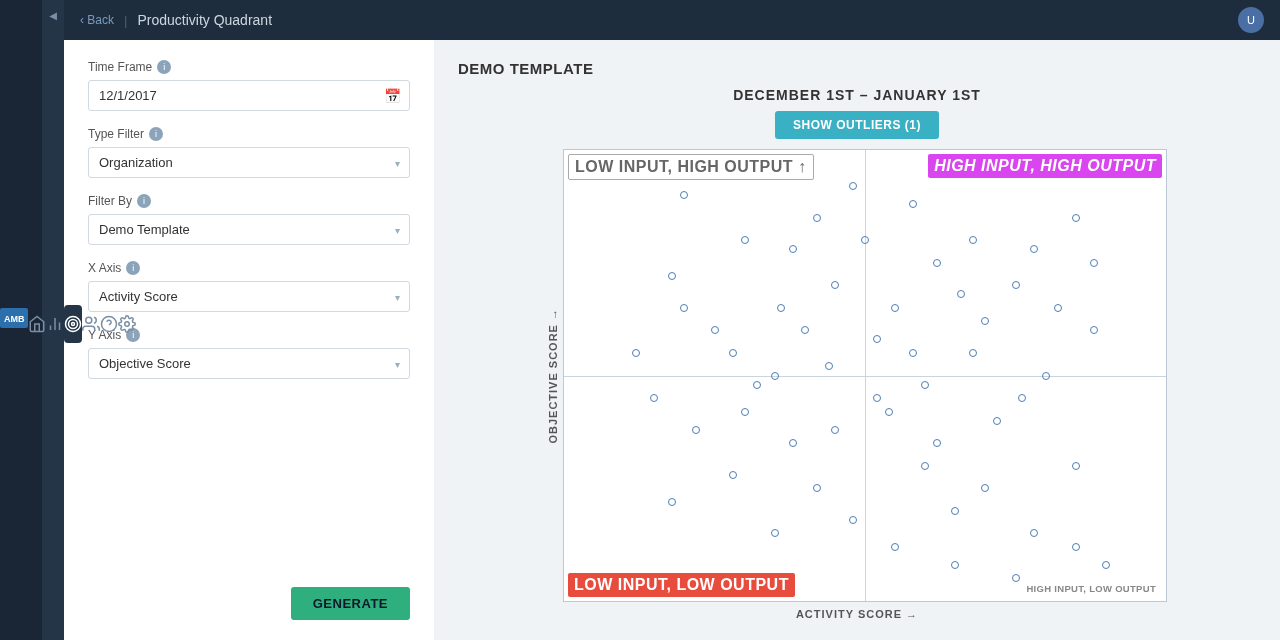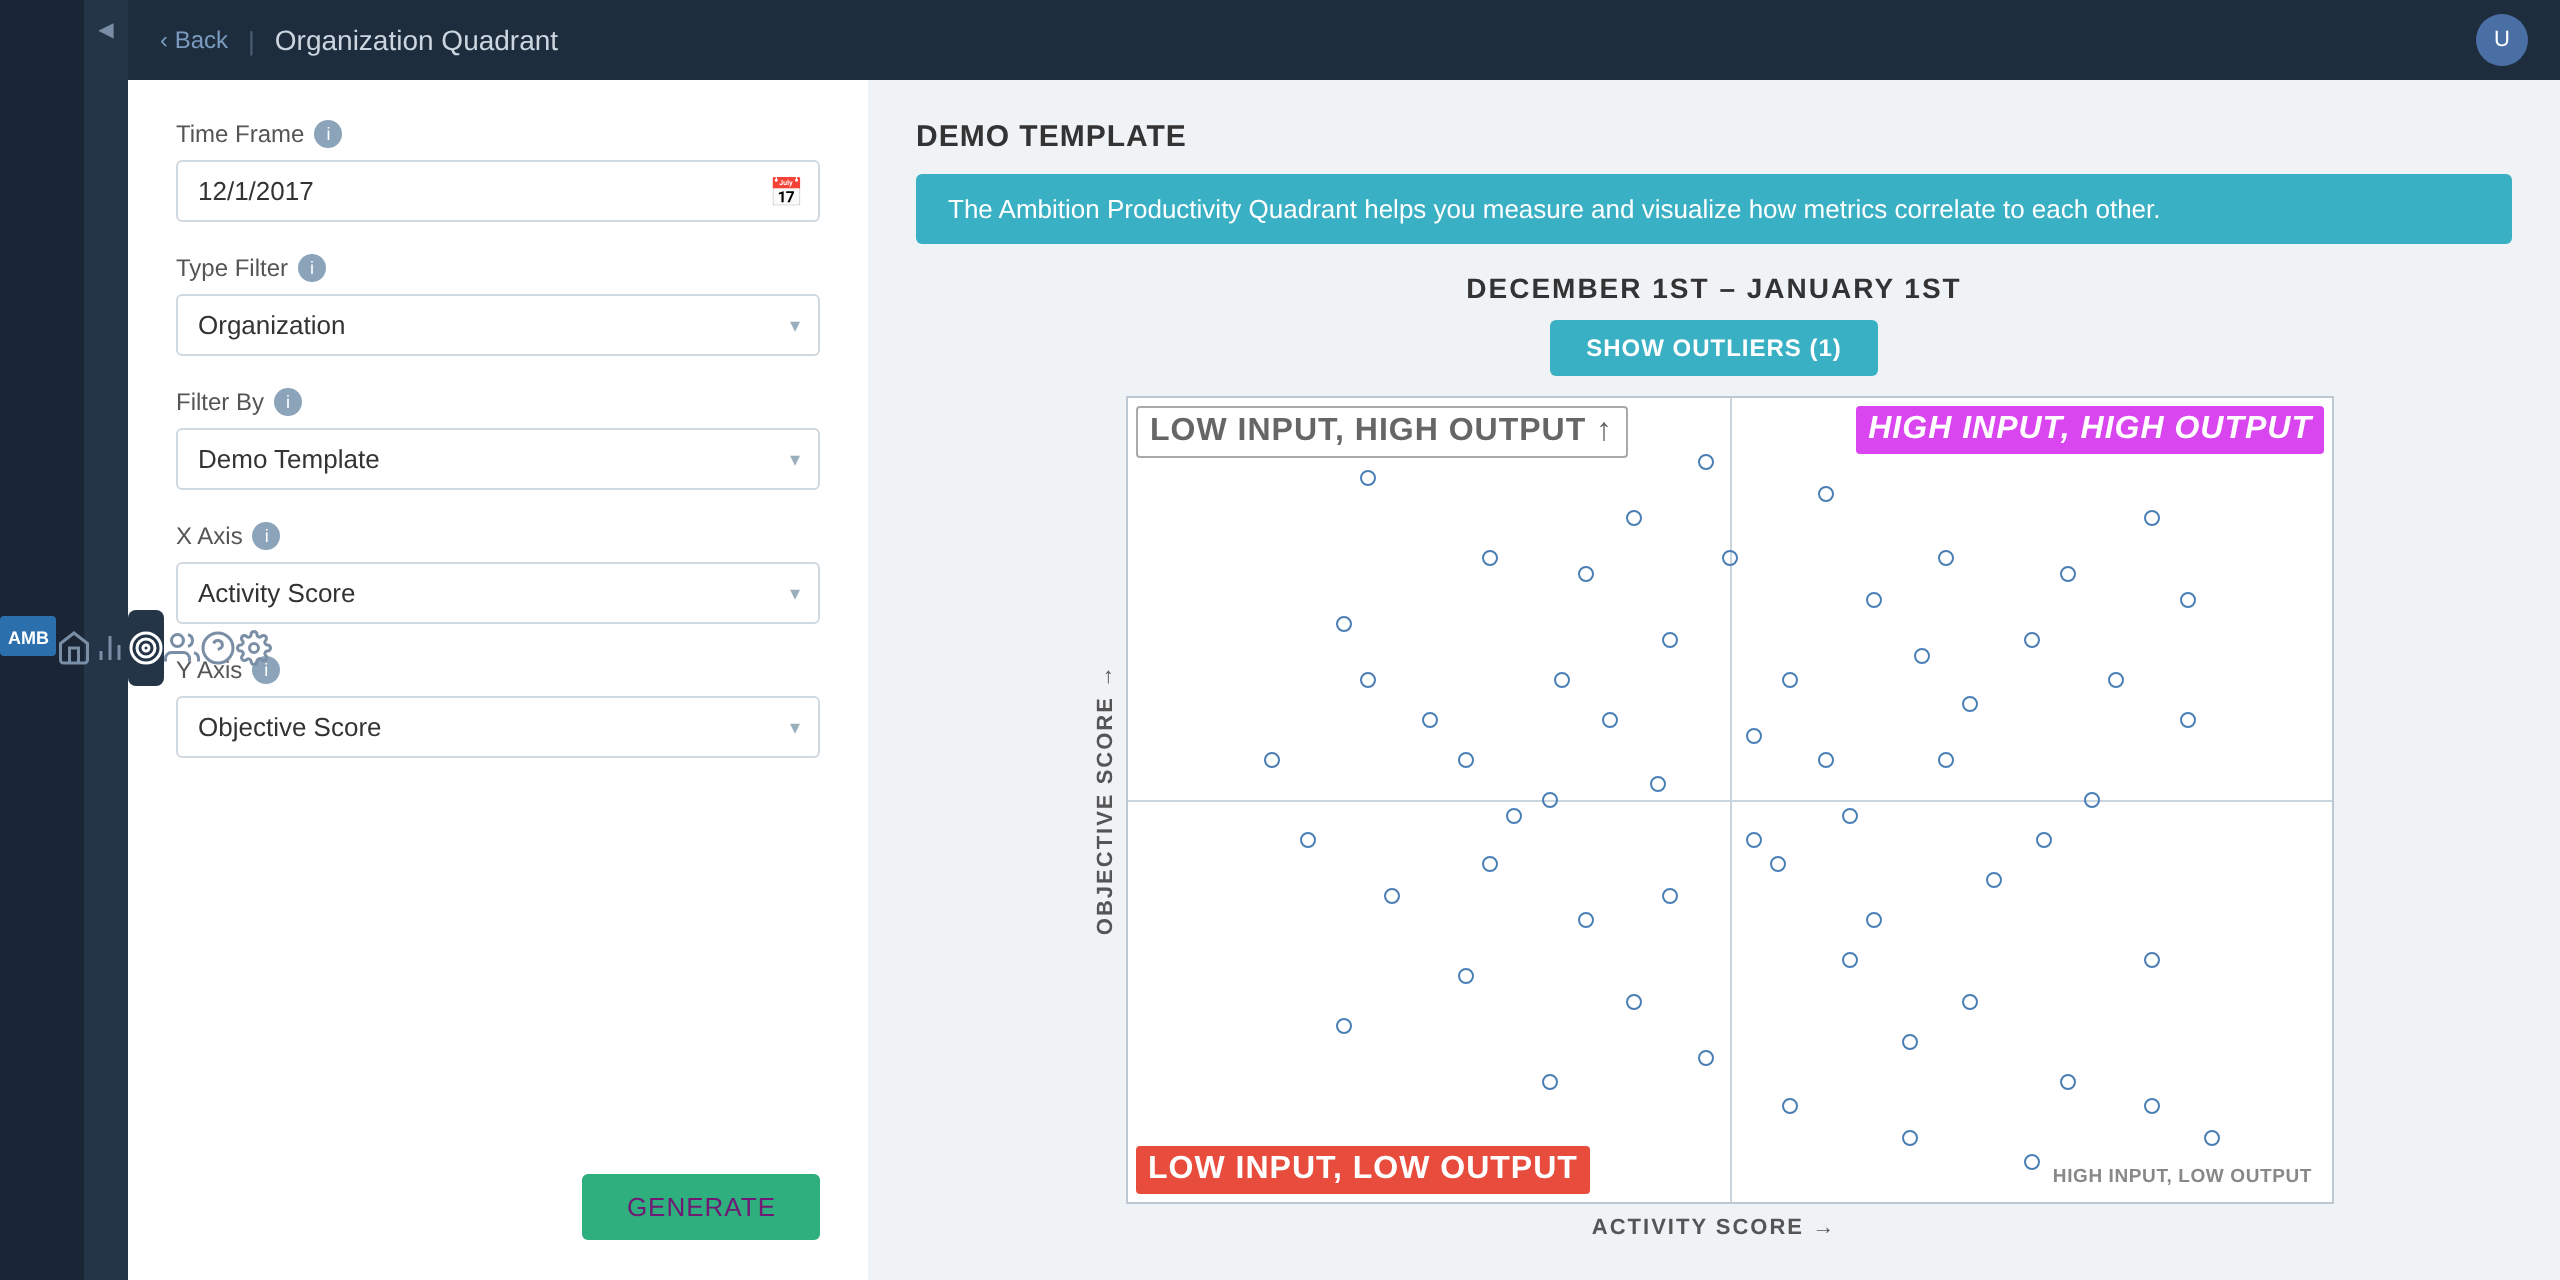--- a/index.html
+++ b/index.html
@@ -205,26 +205,26 @@
     }
 
     .generate-btn-row {
       display: flex;
       justify-content: flex-end;
       margin-top: auto;
       padding-top: 10px;
     }
     .generate-btn {
       background: #2eaf7d;
-      color: #701a75;
+      color: #0f172a;
       border: none;
       border-radius: 3px;
       padding: 9px 22px;
       font-size: 13px;
-      font-weight: 400;
+      font-weight: 700;
       cursor: pointer;
       letter-spacing: 0.5px;
       text-transform: uppercase;
     }
 
     
     .chart-panel {
       flex: 1;
       background: #f0f3f6;
       padding: 20px 24px;
@@ -435,21 +435,21 @@
 
 <div class="secondary-sidebar">
   <div class="collapse-btn">◀</div>
 </div>
 
 <div class="main-area">
 
   <div class="top-bar">
     <span class="back-link">‹ Back</span>
     <span class="top-bar-separator">|</span>
-    <span class="top-bar-title">Organization Quadrant</span>
+    <span class="top-bar-title">Productivity Quadrant</span>
     <div class="top-bar-avatar">U</div>
   </div>
 
   <div class="content-layout">
 
     <div class="filter-panel">
 
       <div class="filter-group">
         <div class="filter-label">
           <span>Time Frame</span>
@@ -519,21 +519,20 @@
         </div>
       </div>
 
       <div class="generate-btn-row">
         <button class="generate-btn">GENERATE</button>
       </div>
     </div>
 
     <div class="chart-panel">
       <div class="chart-panel-title">Demo Template</div>
-      <div class="info-banner">The Ambition Productivity Quadrant helps you measure and visualize how metrics correlate to each other.</div>
 
       <div class="chart-header">
         <div class="chart-date-range">December 1st – January 1st</div>
         <div style="margin-top:8px;">
           <button class="show-outliers-btn">SHOW OUTLIERS (1)</button>
         </div>
       </div>
 
       <div class="chart-container">
         <div class="chart-wrapper">

